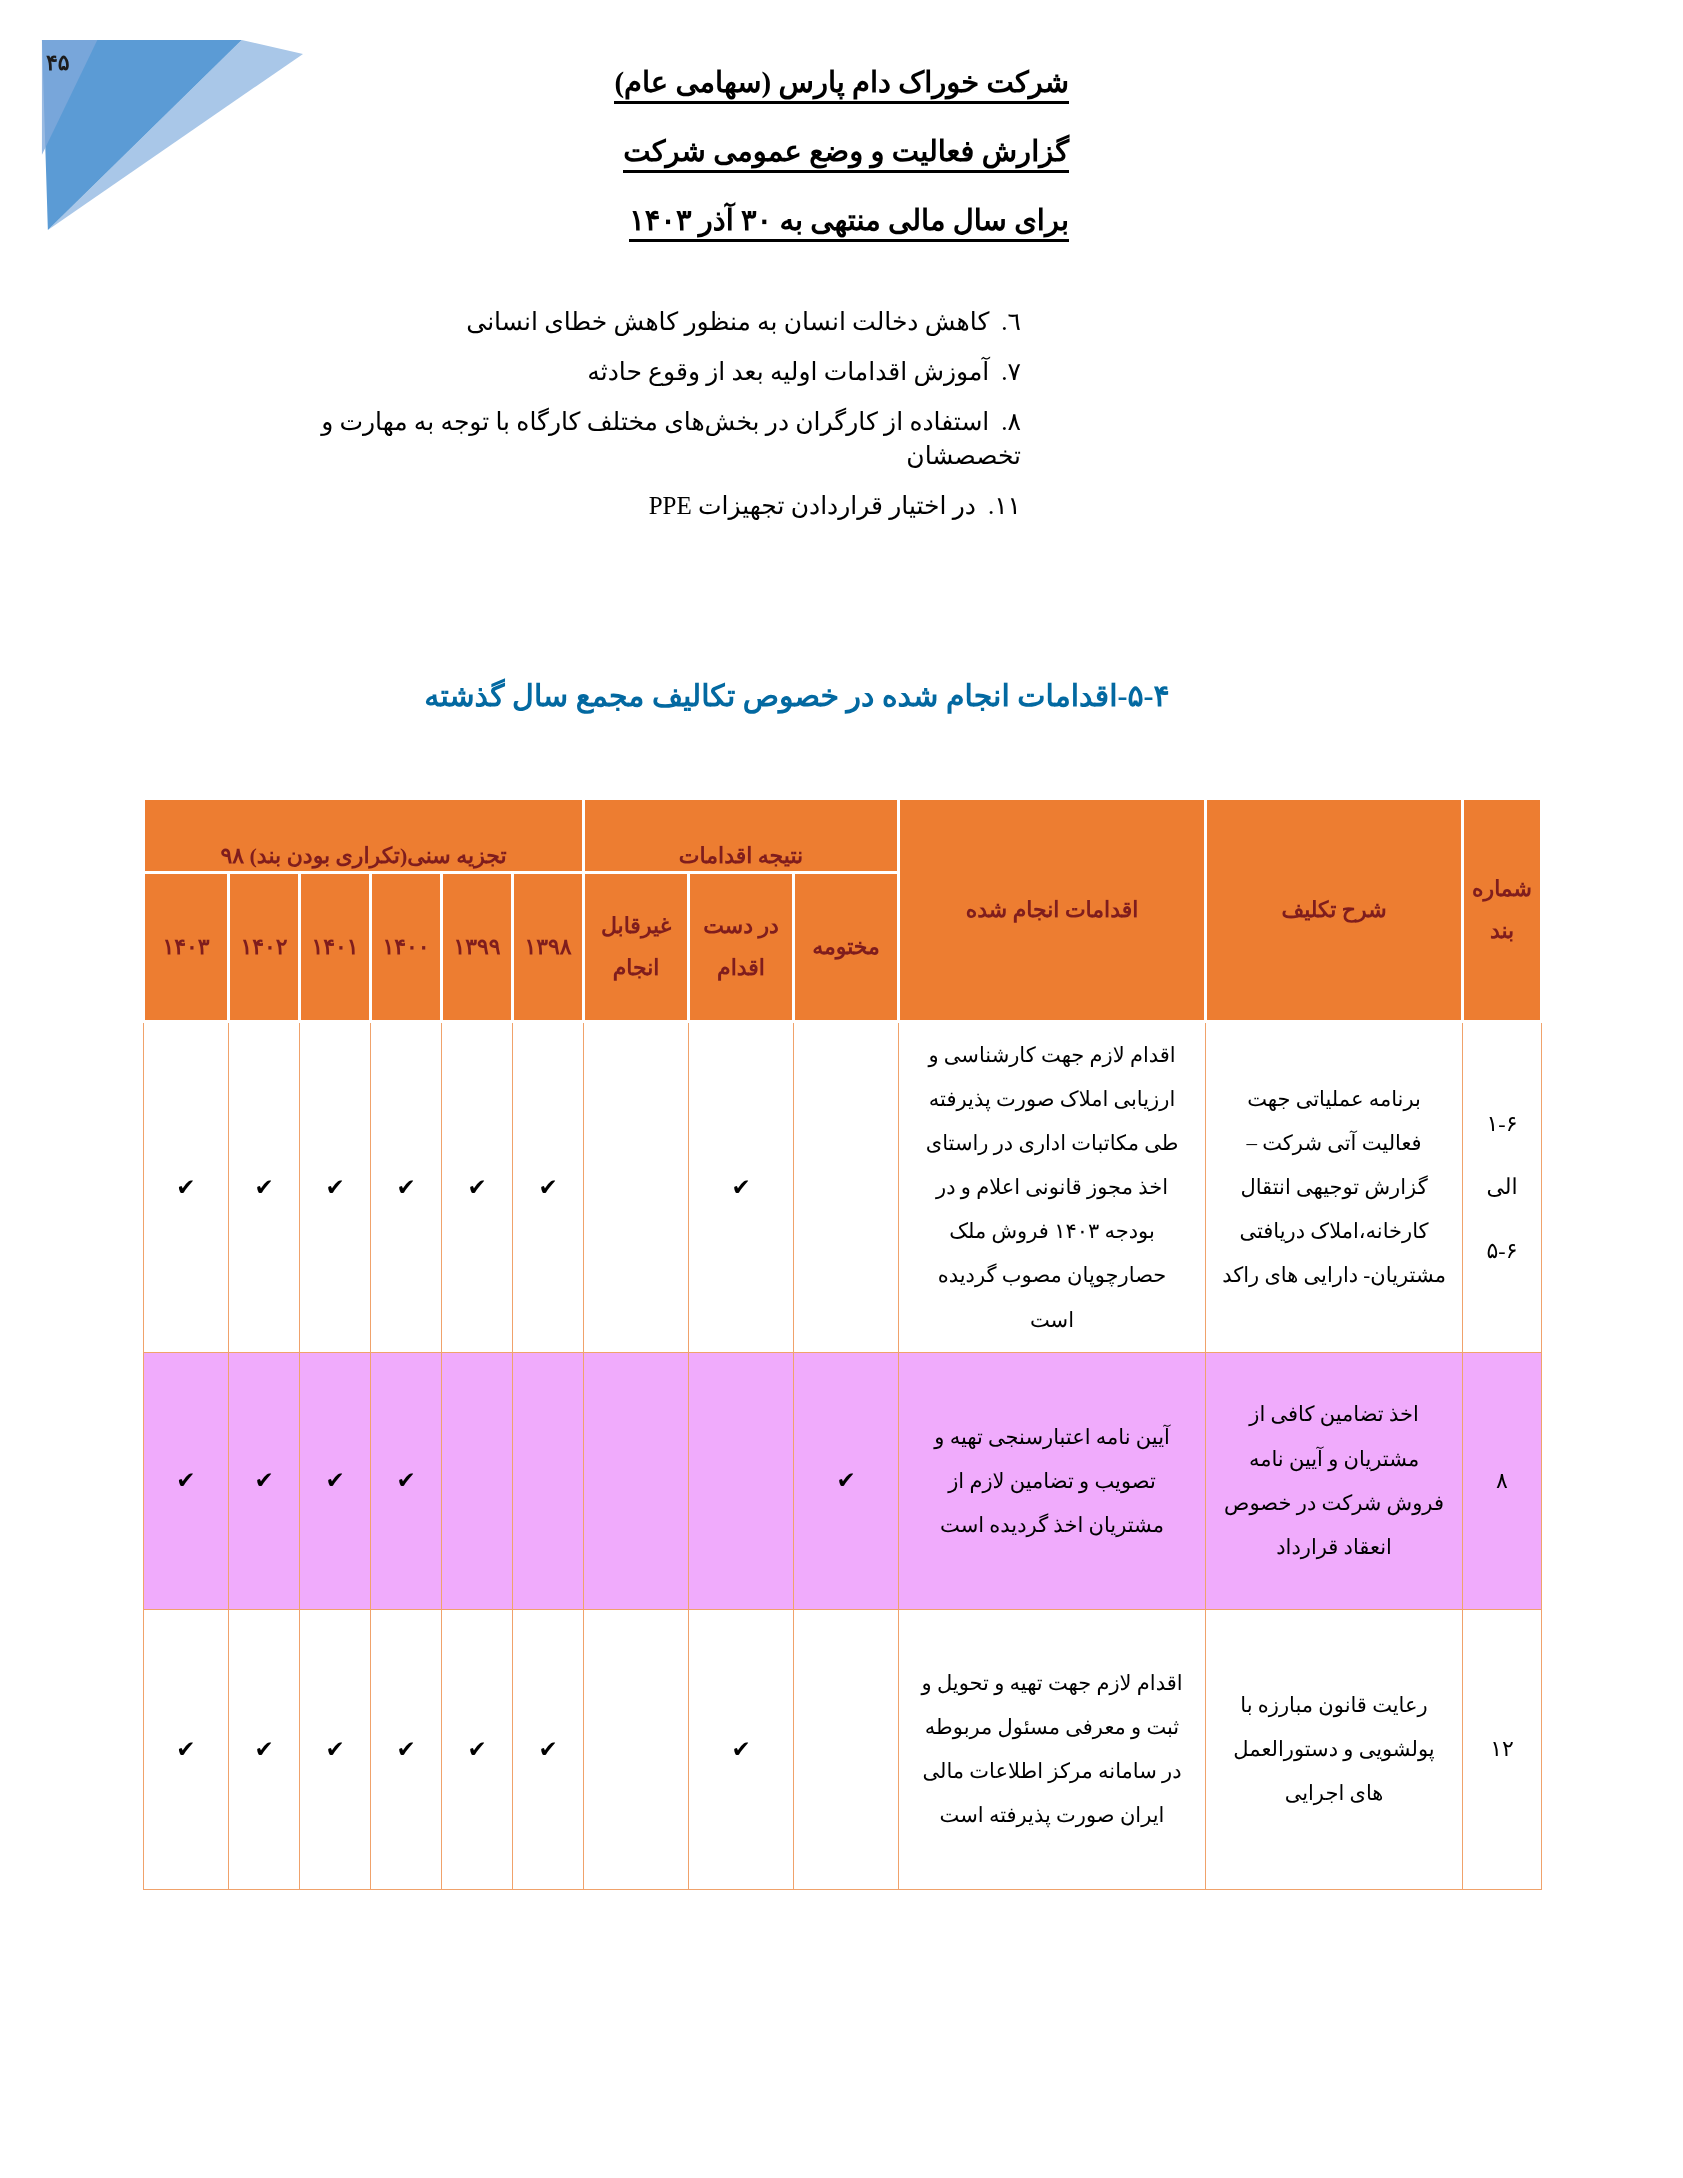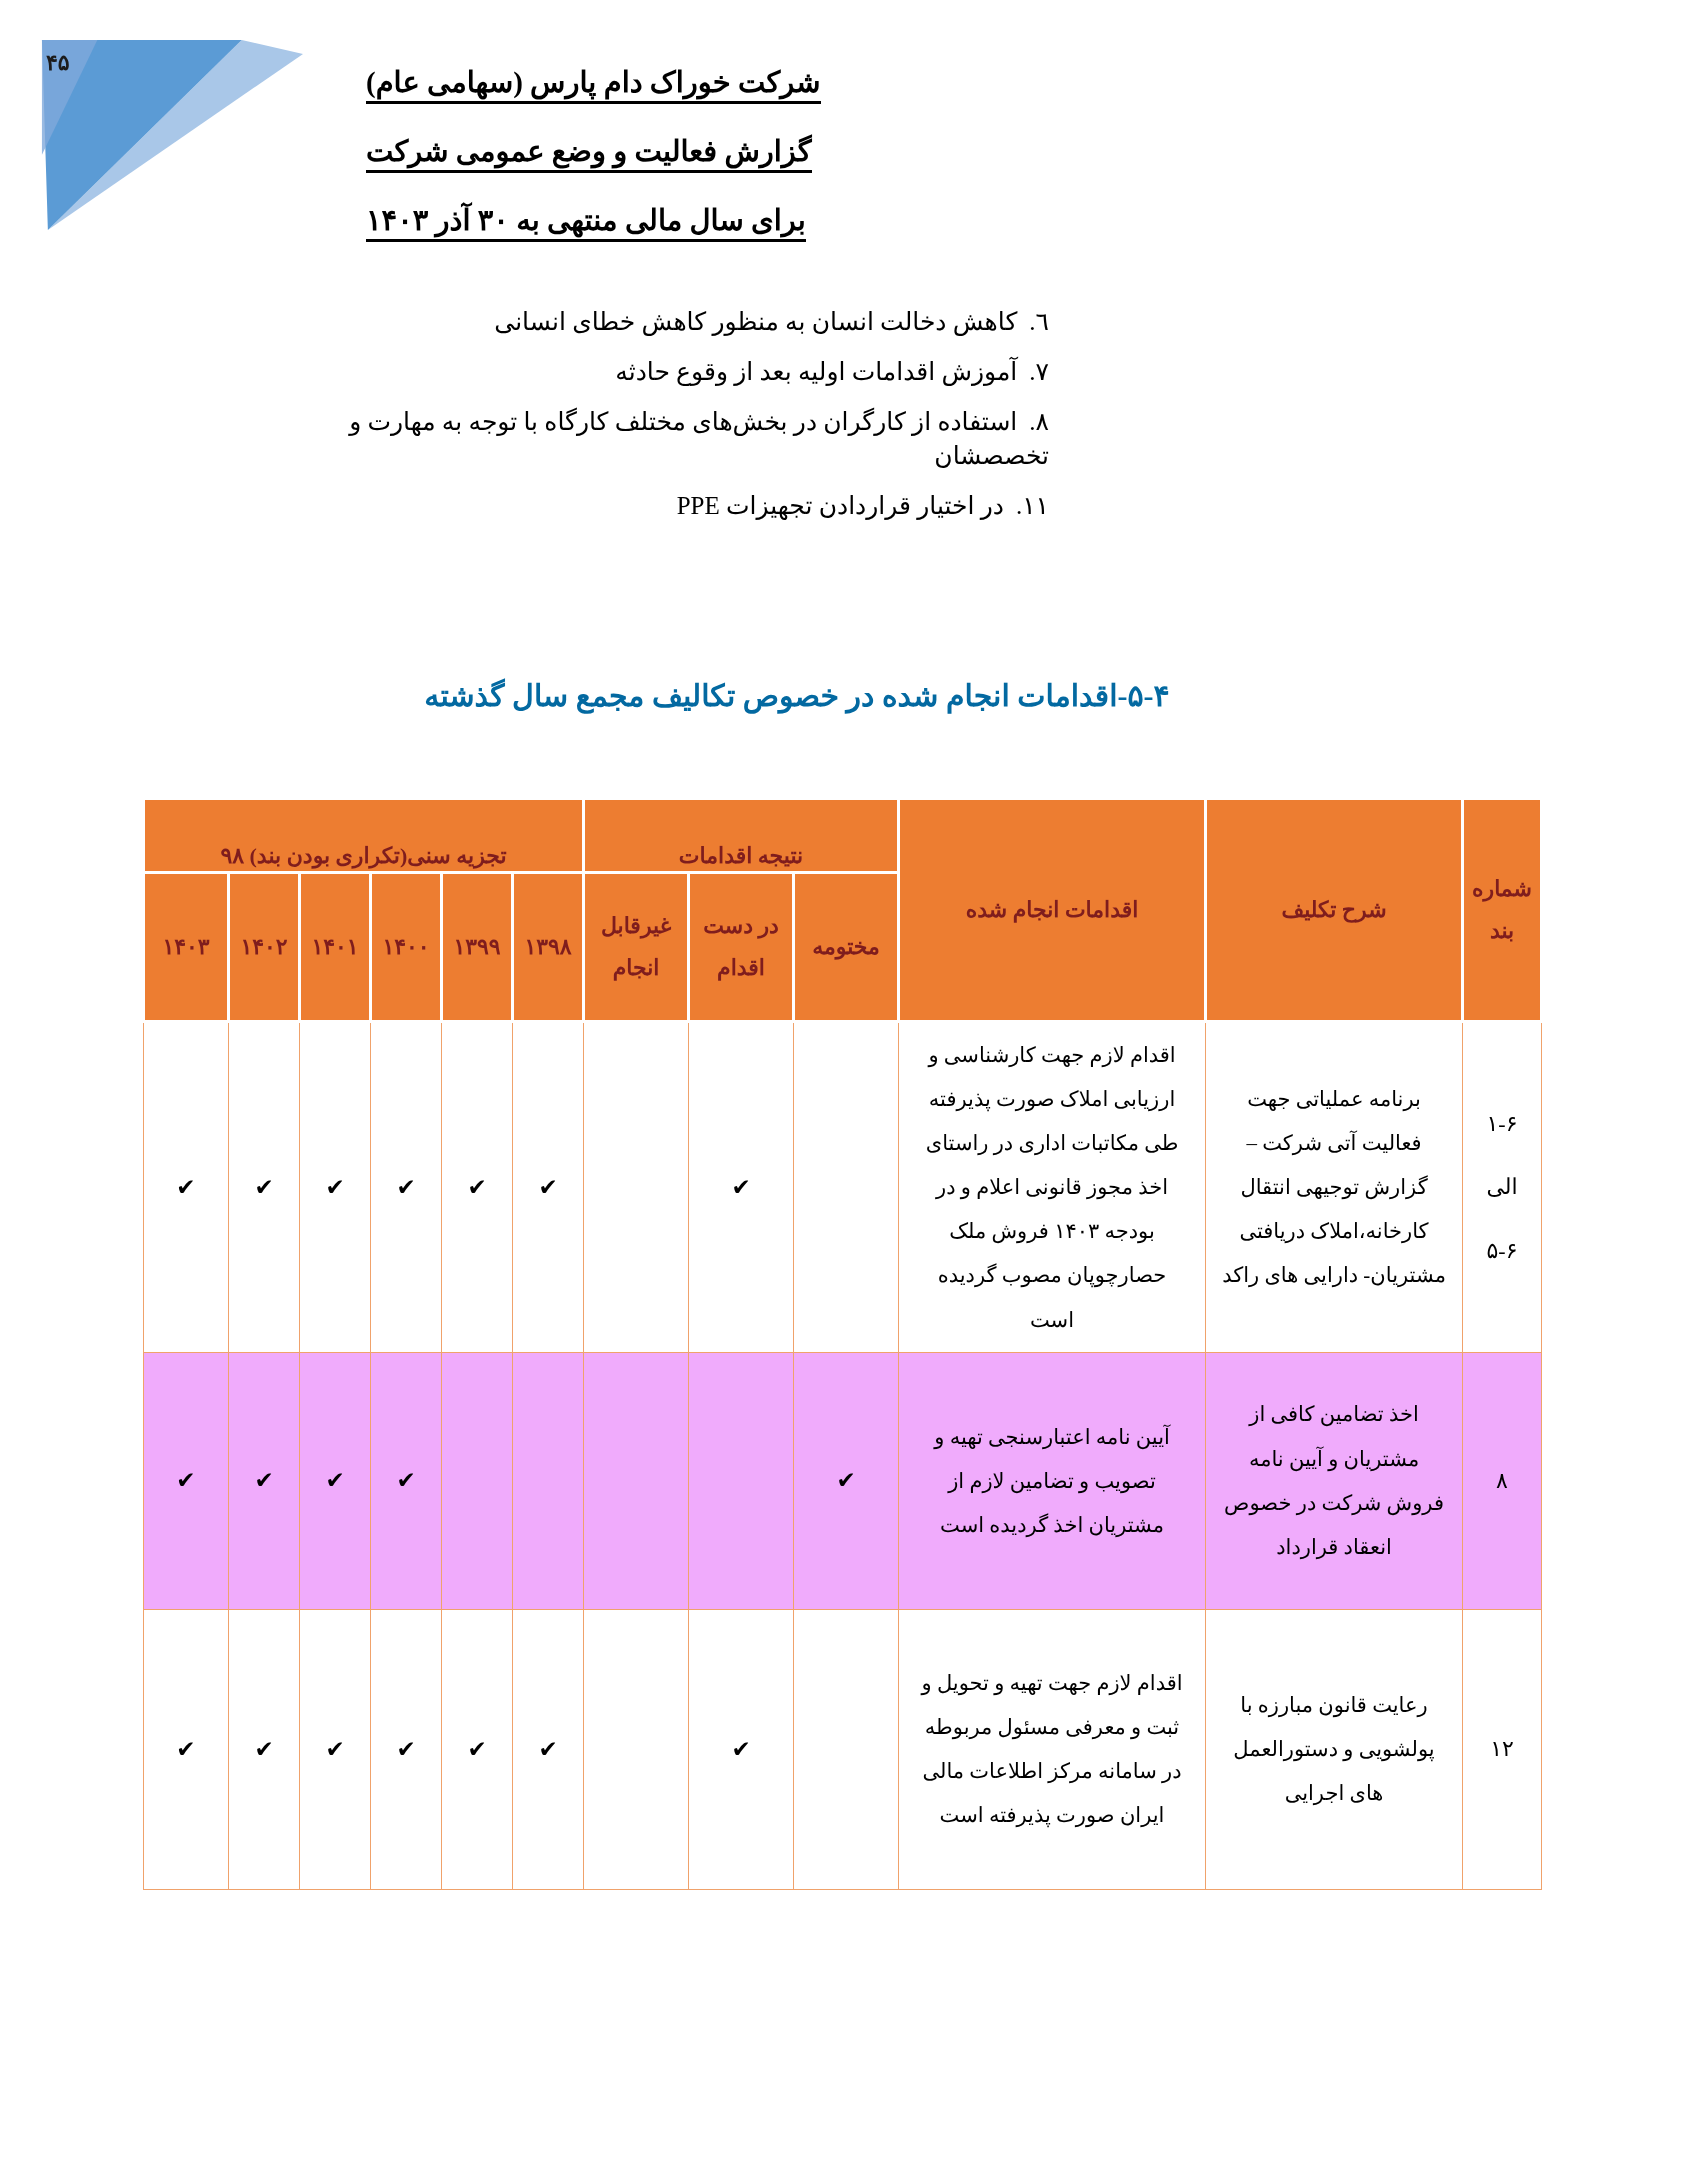--- a/index.html
+++ b/index.html
@@ -4,26 +4,26 @@
 <style>
   html,body{margin:0;padding:0;background:#fff;}
   .page{position:relative;width:1683px;height:1924px;background:#ffffff;overflow:hidden;
         font-family:Liberation Serif, serif;direction:rtl;color:#000;}
 
   
   .decor{position:absolute;top:36px;left:38px;width:269px;height:198px;}
   .page-num{position:absolute;top:50px;left:46px;font-size:22px;font-weight:bold;color:#1c1c1c;z-index:3;}
 
   
-  .letterhead{position:absolute;top:50px;left:366px;width:713px;text-align:left;direction:rtl;}
+  .letterhead{position:absolute;top:50px;left:356px;width:713px;text-align:right;direction:rtl;}
   .letterhead .lh-line{line-height:64px;}
   .letterhead .lh-line span{font-weight:bold;font-size:29px;border-bottom:3px solid #000;padding-bottom:3px;}
 
   
-  .topics{position:absolute;top:305px;right:634px;width:772px;direction:rtl;text-align:right;list-style:none;margin:0;padding:0;}
+  .topics{position:absolute;top:305px;right:662px;width:772px;direction:rtl;text-align:right;list-style:none;margin:0;padding:0;}
   .topic-item{font-size:25px;margin-bottom:16px;line-height:34px;}
   .topic-num{margin-left:12px;font-weight:normal;}
 
   
   .section-heading{position:absolute;top:661px;left:0;width:1594px;text-align:center;direction:rtl;
                    color:#0369a1;font-size:30px;font-weight:bold;margin-top:17px;}
   .num-override{unicode-bidi:bidi-override;direction:rtl;}
 
   
   table.tasks{position:absolute;top:797px;left:142px;width:1400px;border-collapse:collapse;table-layout:fixed;

